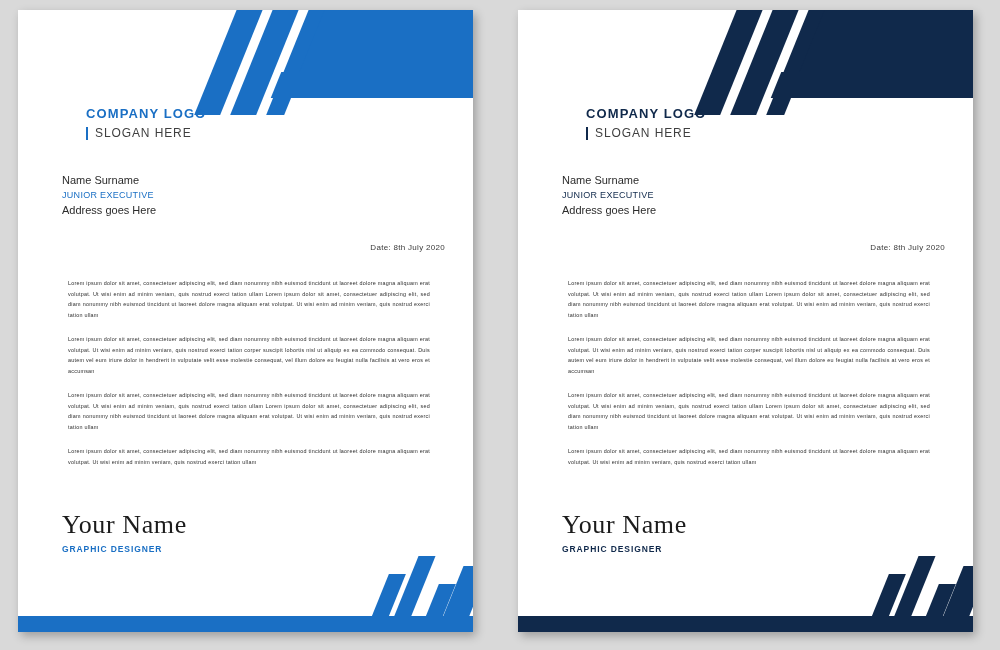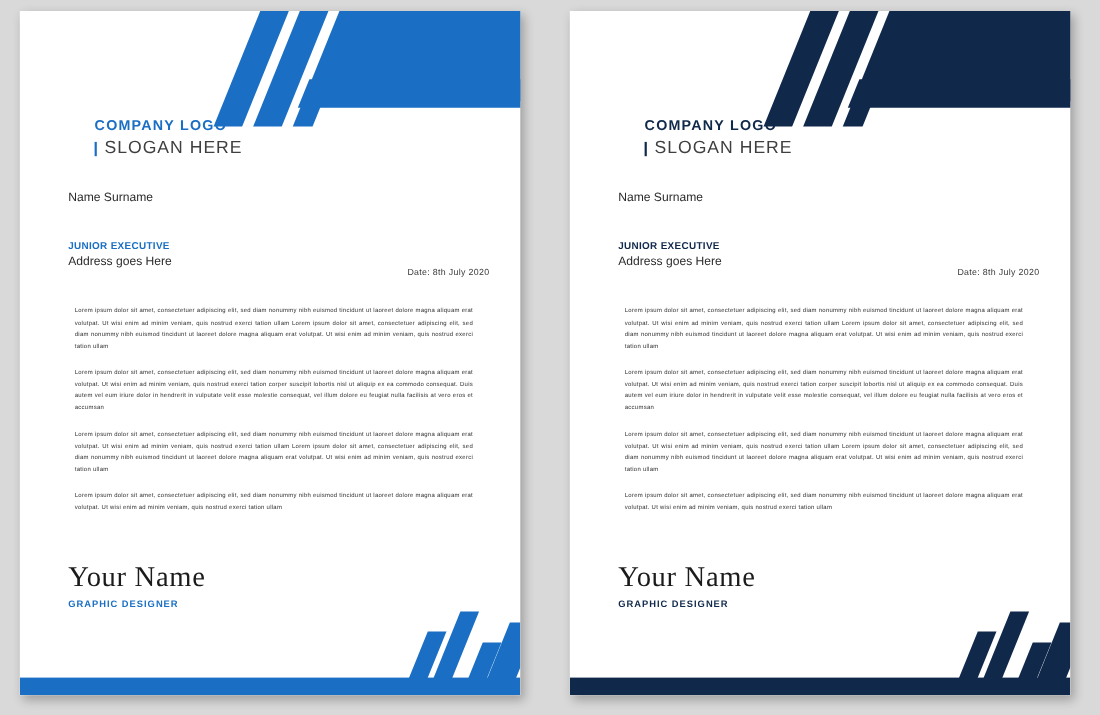--- a/index.html
+++ b/index.html
@@ -83,41 +83,40 @@
     display: flex;
     align-items: center;
     margin-top: 5px;
   }
   .logo-bar {
     width: 2px;
     height: 13px;
     margin-right: 7px;
   }
   .logo-slogan {
-    font-size: 16px;
+    font-size: 12px;
     color: #3f3f3f;
     letter-spacing: 0.9px;
   }
 
   
   .recipient {
     position: absolute;
     top: 162px;
     left: 44px;
     line-height: 1.5;
   }
   .rec-name {
     font-size: 11px;
     color: #2b2b2b;
   }
   .rec-role {
     font-size: 9px;
-    font-weight: bold;
+    font-weight: normal;
     letter-spacing: 0.3px;
-    margin-top: 28px;
   }
   .rec-addr {
     font-size: 11px;
     color: #2b2b2b;
   }
 
   
   .date-line {
     position: absolute;
     top: 233px;

